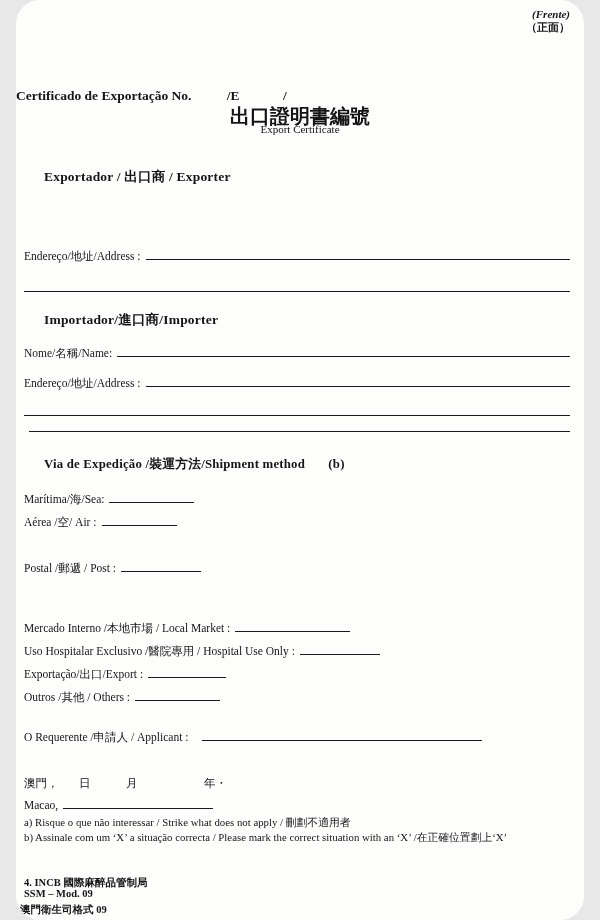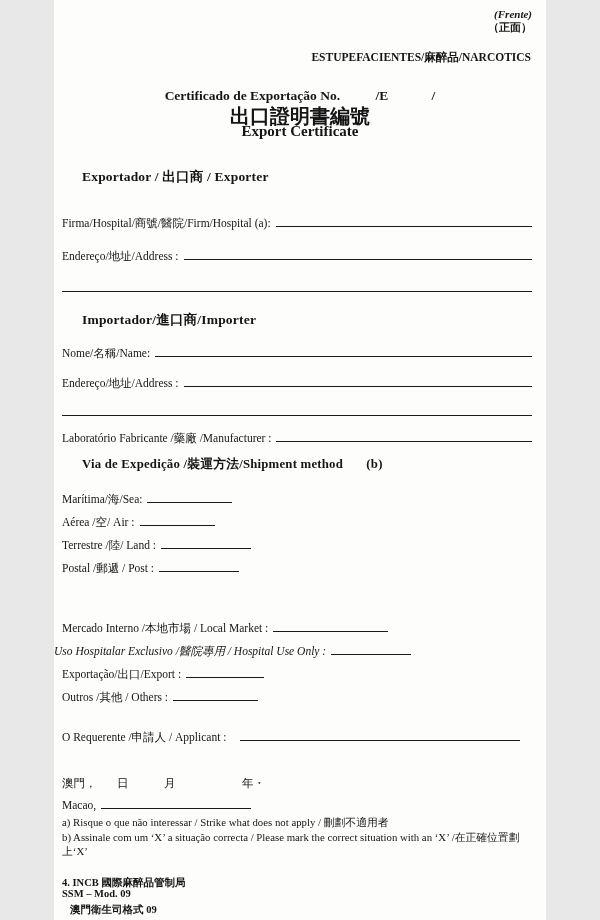--- a/index.html
+++ b/index.html
@@ -1,24 +1,25 @@
 <!DOCTYPE html>
 <html><head>
 <meta charset="utf-8">
 <style>
   html,body{margin:0;padding:0;background:#e8e8e8;}
   .page{
     position:relative;
-    width:492px;height:920px;
+    width:568px;height:920px;
     margin:0 auto;
     background:#fdfdfc;
     color:#151515;
     font-family:"Liberation Serif","DejaVu Serif",serif;
     overflow:hidden;
     box-sizing:border-box;
+    border-radius:24px;
   }
   .abs{position:absolute;}
   .lbl{font-size:11.5px;white-space:nowrap;}
   .heading{width:100%;font-weight:bold;font-size:13.5px;letter-spacing:.2px;padding-left:28px;}
   .row{left:8px;right:14px;display:flex;align-items:baseline;}
   .fill{flex:1;border-bottom:1px solid #1a1a1a;margin-left:5px;margin-bottom:2px;min-width:20px;}
   .blank{display:inline-block;border-bottom:1px solid #1a1a1a;height:11px;vertical-align:baseline;margin-left:5px;}
   .rule{border-top:1px solid #1a1a1a;height:0;}
   .note-b{margin-left:20px;font-weight:bold;}
   .small{font-size:10.8px;}
@@ -28,82 +29,73 @@
 </head>
 <body>
 
 <div class="page">
 
   <div class="abs" style="top:8px;right:14px;text-align:right;font-size:11px;line-height:13px;font-weight:bold;">
     <div class="italic">(Frente)</div>
     <div>（正面）</div>
   </div>
 
-  <div class="abs" style="top:50px;right:15px;font-size:11.5px;font-weight:bold;">ESTUPEFACIENTES/麻醉品/NARCOTICS</div>
 
-  <div class="abs" style="top:88px;width:100%;text-align:center;font-weight:bold;font-size:13.5px;">
+  <div class="abs" style="top:88px;width:100%;font-weight:bold;font-size:13.5px;">
     <span>Certificado de Exportação No.</span>
     <span style="margin-left:32px;">/E</span>
     <span style="margin-left:40px;">/</span>
   </div>
   <div class="abs" style="top:103px;width:100%;text-align:center;font-weight:bold;font-size:20px;">出口證明書編號</div>
-  <div class="abs" style="top:123px;width:100%;text-align:center;font-weight:bold;font-size:15px;">Export Certificate</div>
+  <div class="abs" style="top:123px;width:100%;text-align:center;font-weight:normal;font-size:11px;">Export Certificate</div>
 
   <div class="abs heading" style="top:168px;">Exportador / 出口商  / Exporter</div>
 
-  <div class="abs row" style="top:216px;">
-    <span class="lbl">Firma/Hospital/商號/醫院/Firm/Hospital (a):</span>
-    <span class="fill"></span>
-  </div>
   <div class="abs row" style="top:249px;">
     <span class="lbl">Endereço/地址/Address :</span>
     <span class="fill"></span>
   </div>
   <div class="abs rule" style="top:291px;left:8px;right:14px;"></div>
 
   <div class="abs row" style="top:346px;">
     <span class="lbl">Nome/名稱/Name:</span>
     <span class="fill"></span>
   </div>
 
   <div class="abs heading" style="top:311px;">Importador/進口商/Importer</div>
   <div class="abs row" style="top:376px;">
     <span class="lbl">Endereço/地址/Address :</span>
     <span class="fill"></span>
   </div>
   <div class="abs rule" style="top:415px;left:8px;right:14px;"></div>
 
   <div class="abs row" style="top:431px;">
-    <span class="lbl">Laboratório Fabricante /藥廠  /Manufacturer :</span>
     <span class="fill"></span>
   </div>
 
   <div class="abs heading" style="top:456px;font-size:12.8px;">
     <span>Via de Expedição /裝運方法/Shipment method</span>
     <span class="note-b">(b)</span>
   </div>
 
   <div class="abs lbl" style="top:491px;left:8px;">
     <span>Marítima/海/Sea:</span><span class="blank" style="width:85px;"></span>
   </div>
   <div class="abs lbl" style="top:514px;left:8px;">
     <span>Aérea /空/ Air :</span><span class="blank" style="width:75px;"></span>
   </div>
-  <div class="abs lbl" style="top:537px;left:8px;">
-    <span>Terrestre /陸/ Land :</span><span class="blank" style="width:90px;"></span>
-  </div>
   <div class="abs lbl" style="top:560px;left:8px;">
     <span>Postal /郵遞  / Post :</span><span class="blank" style="width:80px;"></span>
   </div>
 
 
   <div class="abs lbl" style="top:620px;left:8px;">
     <span>Mercado Interno /本地市場  / Local Market :</span><span class="blank" style="width:115px;"></span>
   </div>
-  <div class="abs lbl" style="top:643px;left:0;font-style:italic;">
+  <div class="abs lbl" style="top:643px;left:8px;">
     <span>Uso Hospitalar Exclusivo /醫院專用  / Hospital Use Only :</span><span class="blank" style="width:80px;"></span>
   </div>
   <div class="abs lbl" style="top:666px;left:8px;">
     <span>Exportação/出口/Export :</span><span class="blank" style="width:78px;"></span>
   </div>
   <div class="abs lbl" style="top:689px;left:8px;">
     <span>Outros /其他  / Others :</span><span class="blank" style="width:85px;"></span>
   </div>
 
   <div class="abs lbl" style="top:729px;left:8px;">
@@ -118,15 +110,15 @@
   </div>
   <div class="abs lbl" style="top:797px;left:8px;">
     <span>Macao,</span><span class="blank" style="width:150px;"></span>
   </div>
 
   <div class="abs small" style="top:816px;left:8px;right:10px;">a) Risque o que não interessar / Strike what does not apply /  刪劃不適用者</div>
   <div class="abs small" style="top:831px;left:8px;right:10px;font-family:Liberation Serif, serif;">b) Assinale com um ‘X’ a situação correcta / Please mark the correct situation with an ‘X’ /在正確位置劃上‘X’</div>
 
   <div class="abs footer" style="top:876px;left:8px;">4.  INCB  國際麻醉品管制局</div>
   <div class="abs footer" style="top:888px;left:8px;">SSM – Mod. 09</div>
-  <div class="abs footer" style="top:903px;left:16px;">澳門衛生司格式 09</div>
+  <div class="abs footer" style="top:903px;left:4px;">澳門衛生司格式 09</div>
 
 </div>
 
 </body></html>

